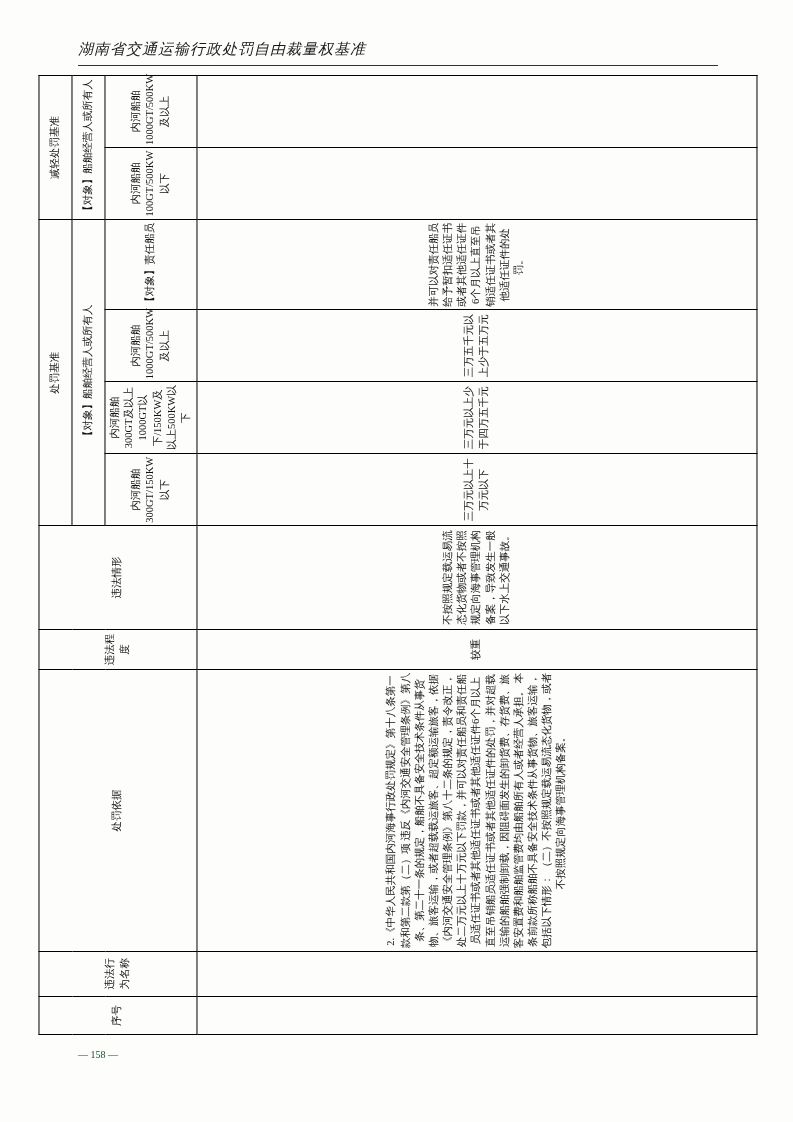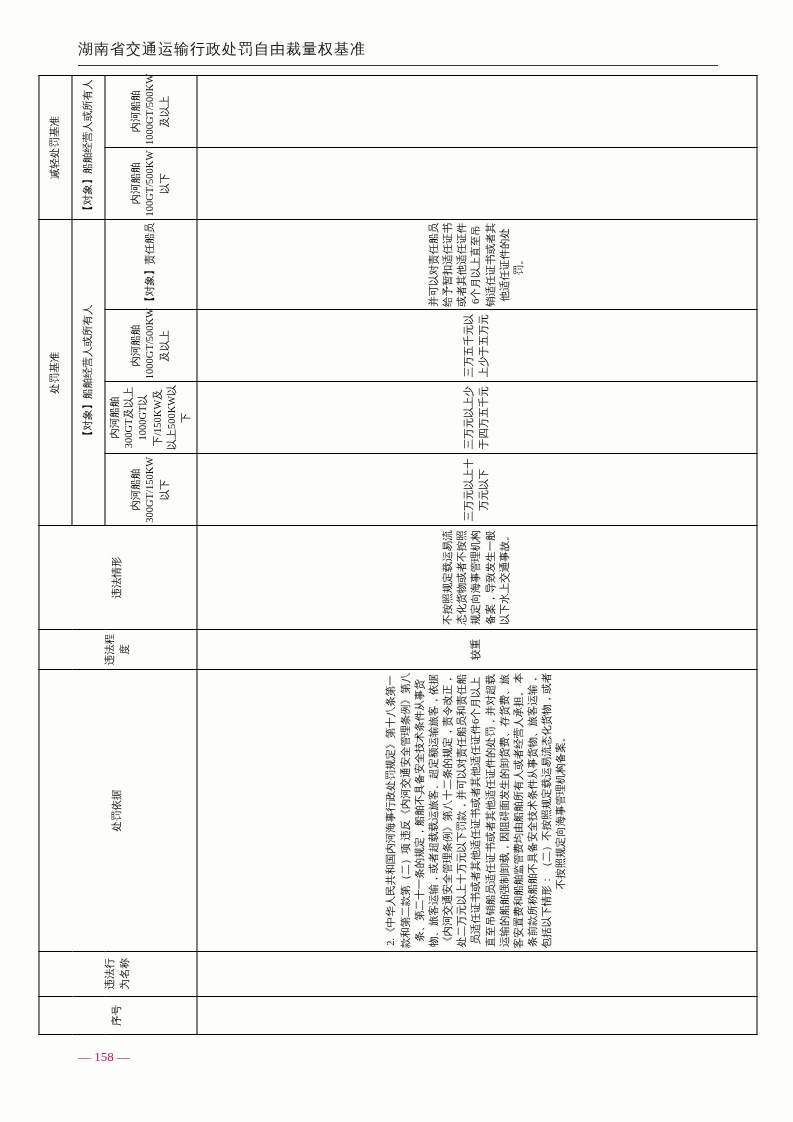--- a/index.html
+++ b/index.html
@@ -28,34 +28,35 @@
     left: 78px;
     top: 40px;
     width: 640px;
   }
   .header-title {
     font-size: 15px;
     letter-spacing: 1px;
     color: #1a1a1a;
     padding-bottom: 6px;
     white-space: nowrap;
+    font-style: italic;
   }
   .header-rule {
     border-bottom: 1.2px solid #333;
     width: 640px;
   }
   
   .footer {
     position: absolute;
     left: 78px;
     top: 1049px;
     width: 640px;
     text-align: left;
-    font-size: 13px;
-    color: #be185d;
+    font-size: 10px;
+    color: #14532d;
   }
   
   .table-wrap {
     position: absolute;
     left: 78px;
     top: 72px;
     width: 640px;
     height: 965px;
   }
   

